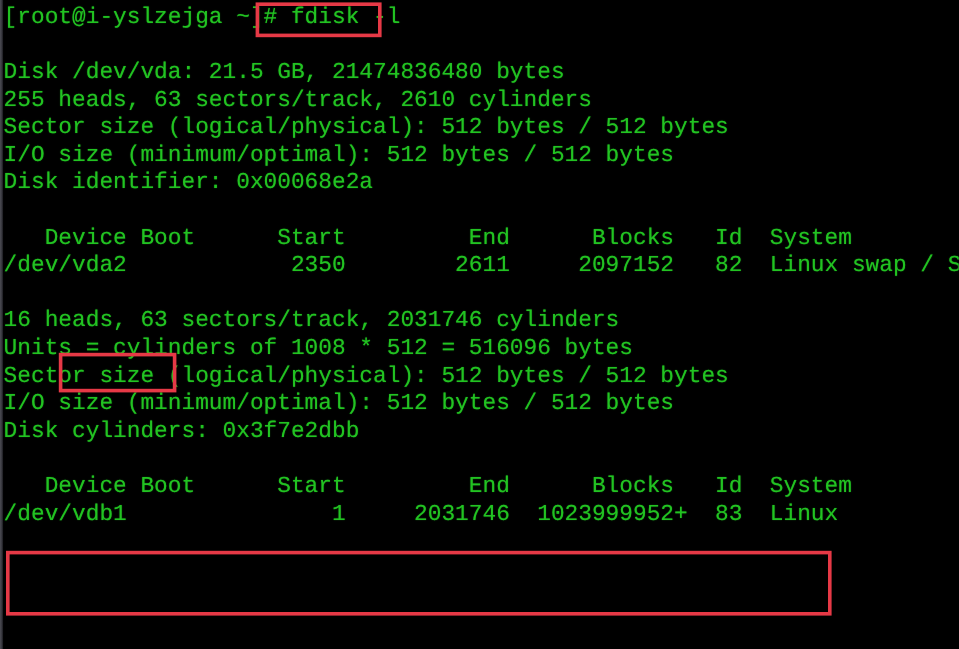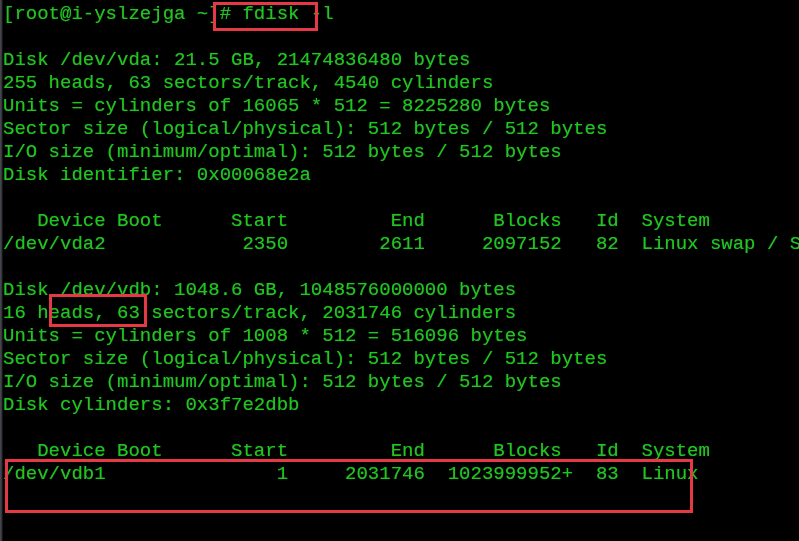--- a/index.html
+++ b/index.html
@@ -61,30 +61,28 @@
 <body>
 
 <div id="screen">
 
   <div class="edge-strip"></div>
 
   <div class="term">
     <div class="line">[root@i-yslzejga ~]# fdisk -l</div>
     <div class="line blank"></div>
     <div class="line">Disk /dev/vda: 21.5 GB, 21474836480 bytes</div>
-    <div class="line">255 heads, 63 sectors/track, 4540 cylinders</div>
-    <div class="line">Units = cylinders of 16065 * 512 = 8225280 bytes</div>
+    <div class="line">255 heads, 63 sectors/track, 2610 cylinders</div>
     <div class="line">Sector size (logical/physical): 512 bytes / 512 bytes</div>
     <div class="line">I/O size (minimum/optimal): 512 bytes / 512 bytes</div>
     <div class="line">Disk identifier: 0x00068e2a</div>
     <div class="line blank"></div>
     <div class="line">   Device Boot      Start         End      Blocks   Id  System</div>
     <div class="line">/dev/vda2            2350        2611     2097152   82  Linux swap / Solaris</div>
     <div class="line blank"></div>
-    <div class="line">Disk /dev/vdb: 1048.6 GB, 1048576000000 bytes</div>
     <div class="line">16 heads, 63 sectors/track, 2031746 cylinders</div>
     <div class="line">Units = cylinders of 1008 * 512 = 516096 bytes</div>
     <div class="line">Sector size (logical/physical): 512 bytes / 512 bytes</div>
     <div class="line">I/O size (minimum/optimal): 512 bytes / 512 bytes</div>
     <div class="line">Disk cylinders: 0x3f7e2dbb</div>
     <div class="line blank"></div>
     <div class="line">   Device Boot      Start         End      Blocks   Id  System</div>
     <div class="line">/dev/vdb1               1     2031746  1023999952+  83  Linux</div>
   </div>
 

